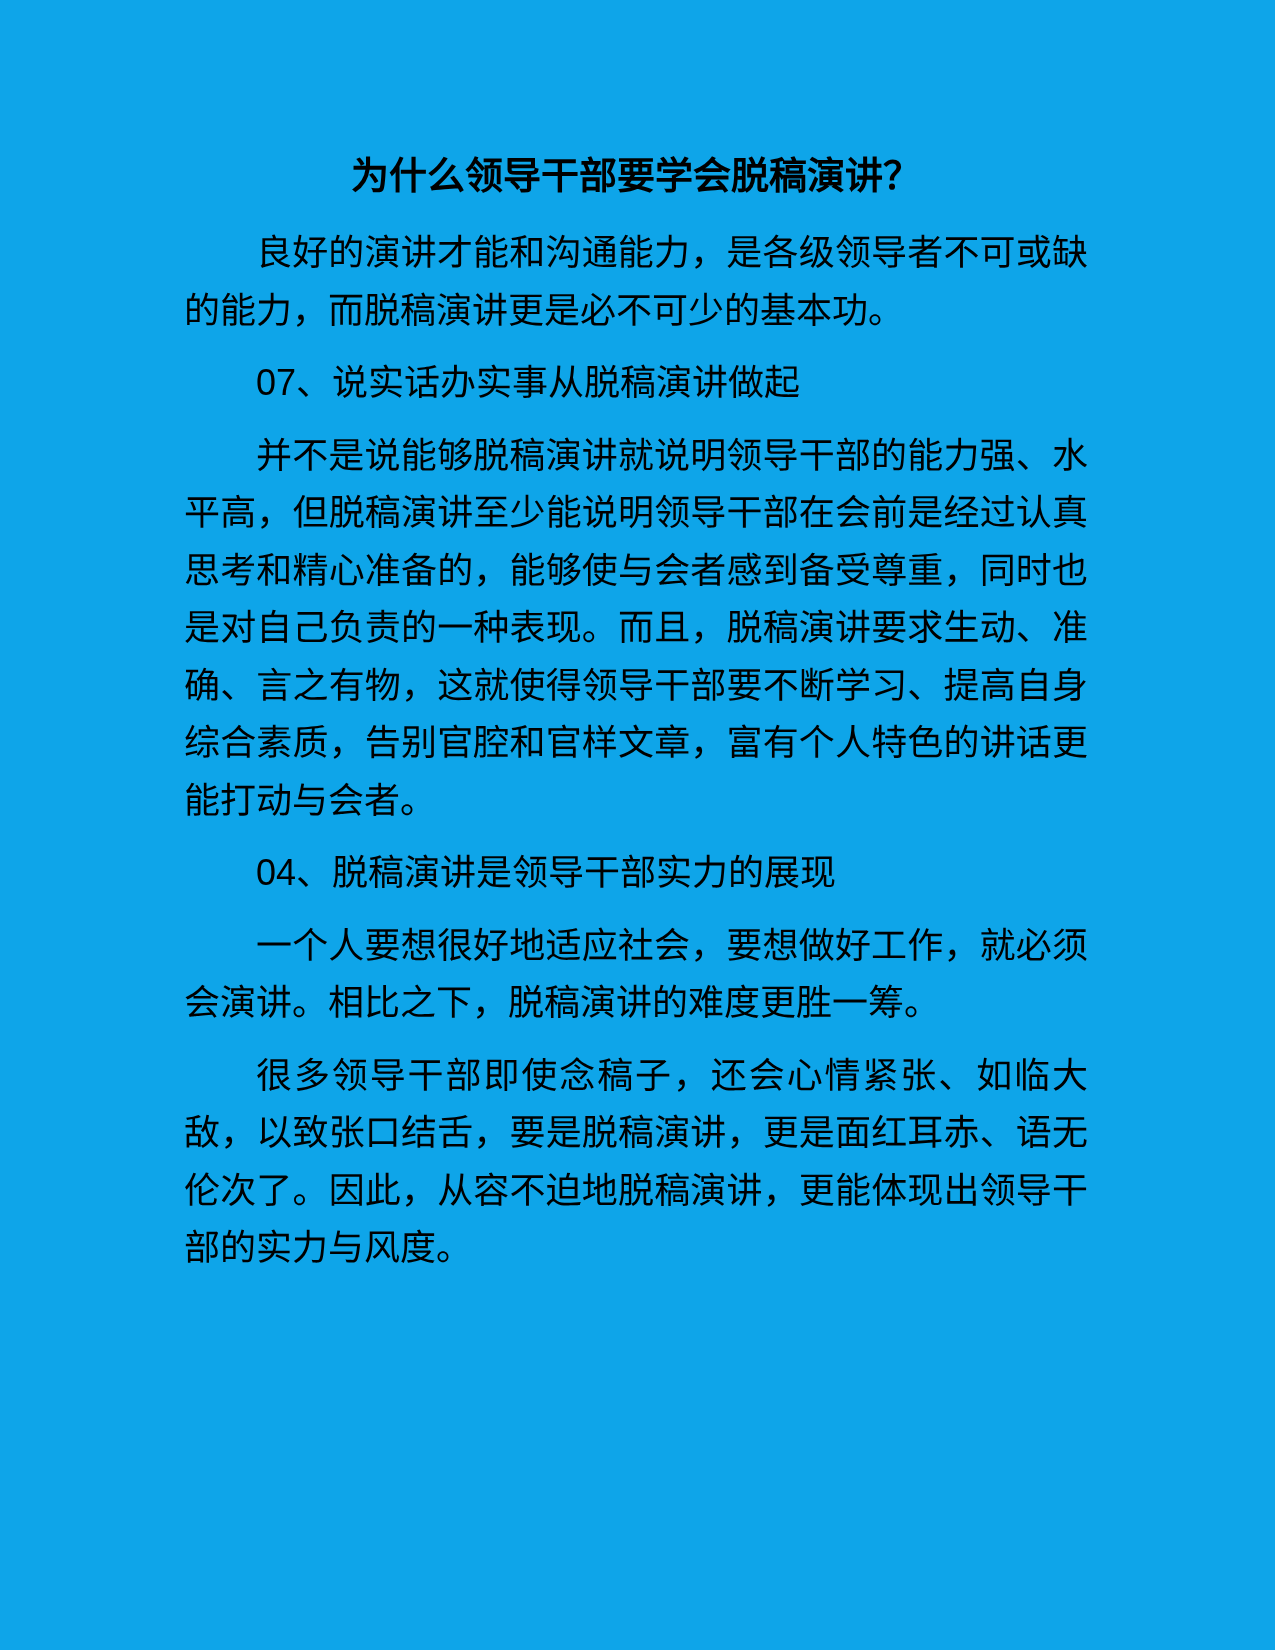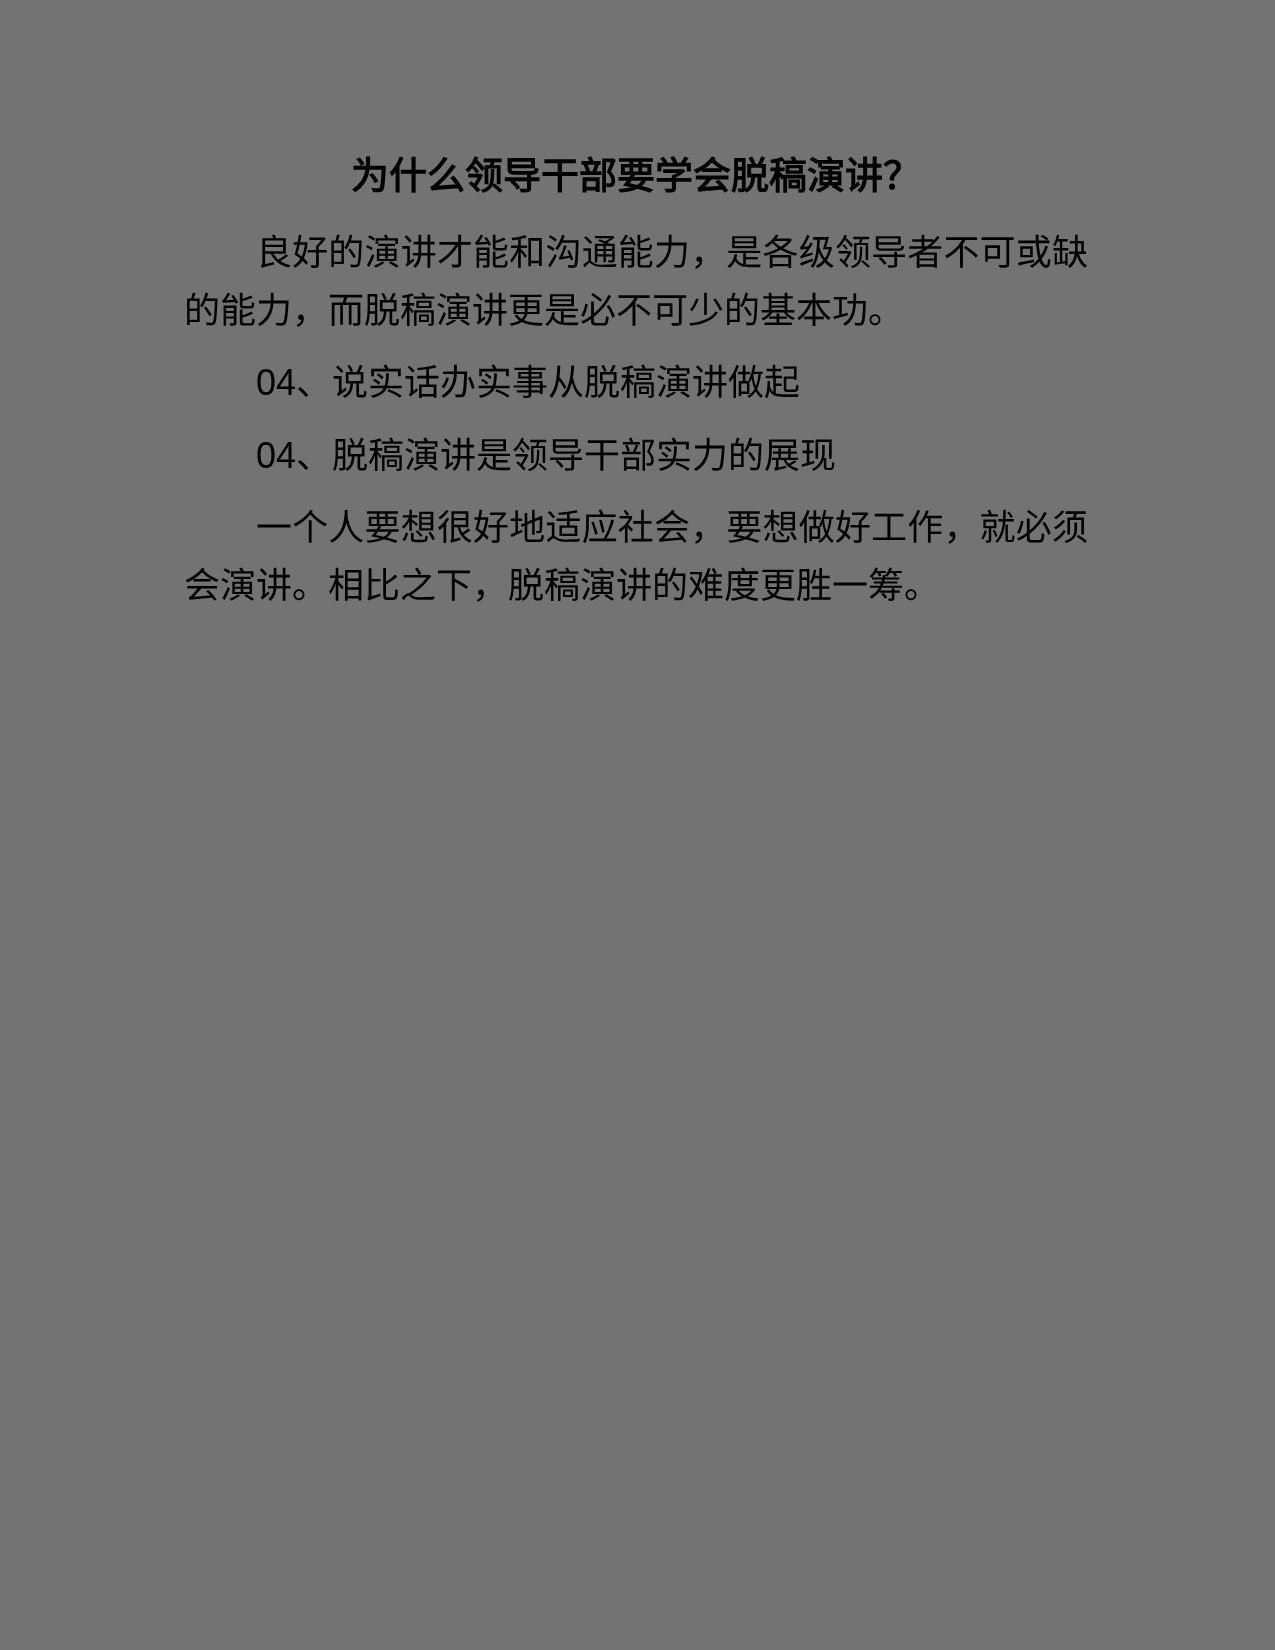--- a/index.html
+++ b/index.html
@@ -12,21 +12,21 @@
     height: 1650px;
     background: #ffffff;
     overflow: hidden;
     font-family: "Liberation Sans", "DejaVu Sans", sans-serif;
   }
   .page {
     box-sizing: border-box;
     width: 1275px;
     height: 1650px;
     padding: 148px 187px 0 184px;
-    background: #737373;
+    background: #0ea5e9;
     color: #000000;
   }
   .doc-title {
     font-size: 38px;
     font-weight: 700;
     line-height: 56px;
     text-align: center;
     margin: 0 0 20px 0;
     color: #000000;
   }
@@ -49,21 +49,23 @@
   }
 </style>
 </head>
 <body>
 
 <main class="page">
   <h1 class="doc-title">为什么领导干部要学会脱稿演讲？</h1>
 
   <p class="para first">良好的演讲才能和沟通能力，是各级领导者不可或缺的能力，而脱稿演讲更是必不可少的基本功。</p>
 
-  <p class="sect-heading">04、说实话办实事从脱稿演讲做起</p>
+  <p class="sect-heading">07、说实话办实事从脱稿演讲做起</p>
 
+  <p class="para">并不是说能够脱稿演讲就说明领导干部的能力强、水平高，但脱稿演讲至少能说明领导干部在会前是经过认真思考和精心准备的，能够使与会者感到备受尊重，同时也是对自己负责的一种表现。而且，脱稿演讲要求生动、准确、言之有物，这就使得领导干部要不断学习、提高自身综合素质，告别官腔和官样文章，富有个人特色的讲话更能打动与会者。</p>
 
   <p class="sect-heading">04、脱稿演讲是领导干部实力的展现</p>
 
   <p class="para">一个人要想很好地适应社会，要想做好工作，就必须会演讲。相比之下，脱稿演讲的难度更胜一筹。</p>
 
+  <p class="para">很多领导干部即使念稿子，还会心情紧张、如临大敌，以致张口结舌，要是脱稿演讲，更是面红耳赤、语无伦次了。因此，从容不迫地脱稿演讲，更能体现出领导干部的实力与风度。</p>
 
 </main>
 
 </body></html>

